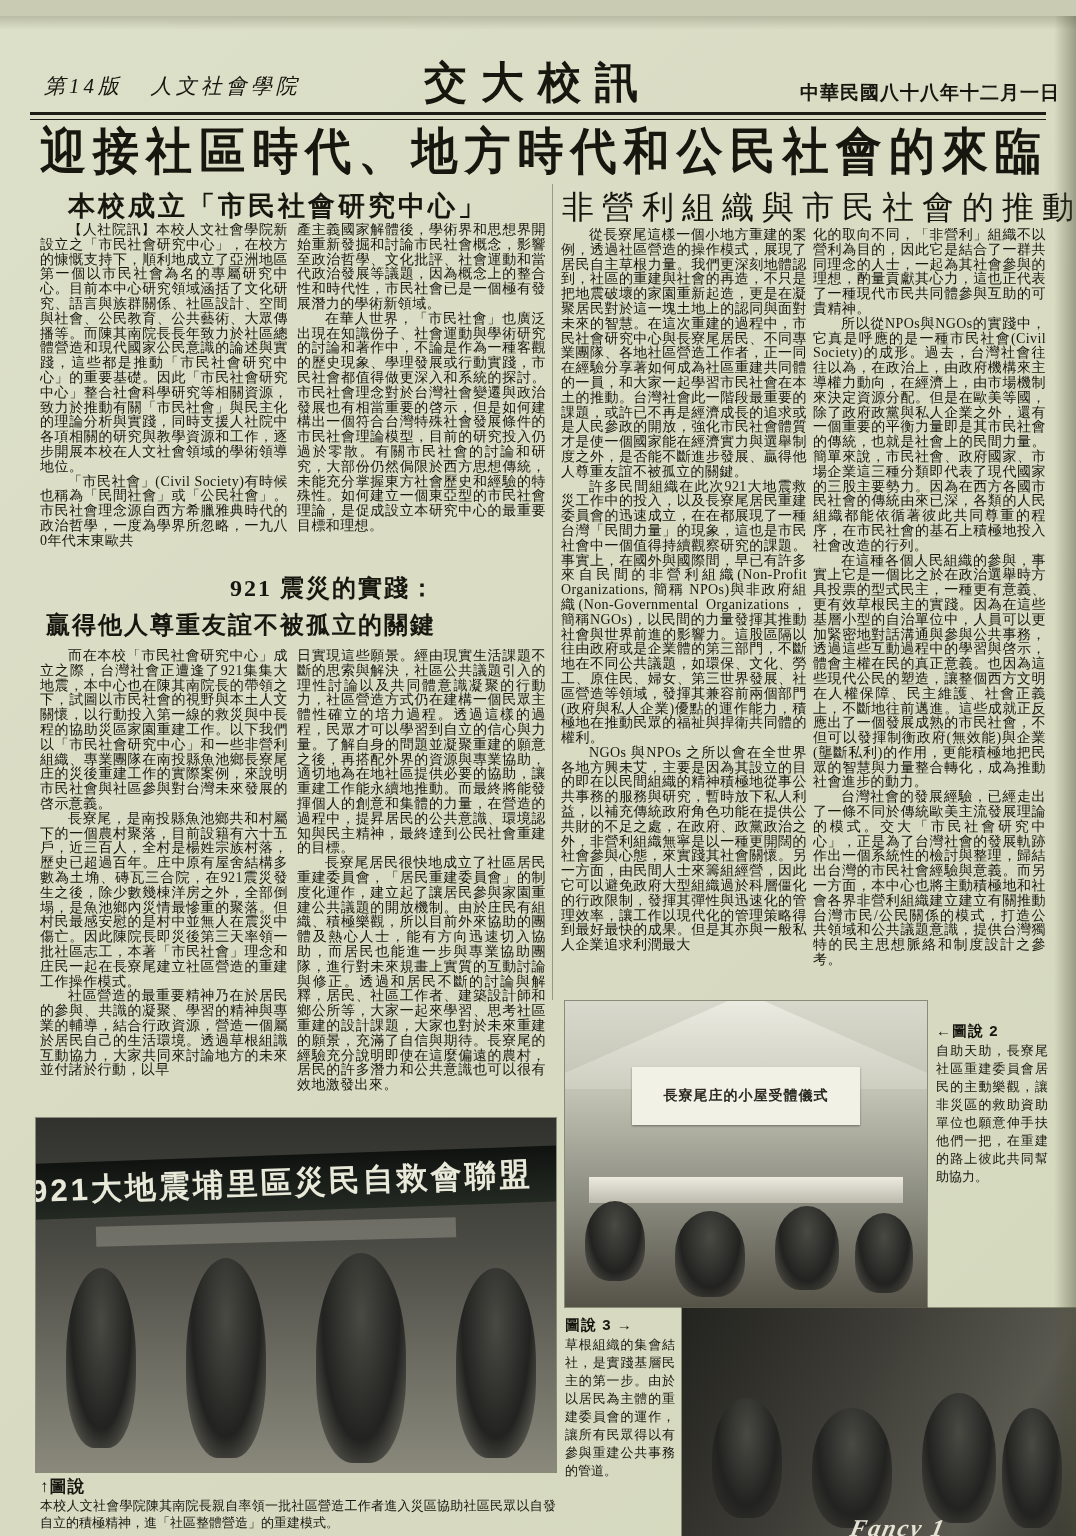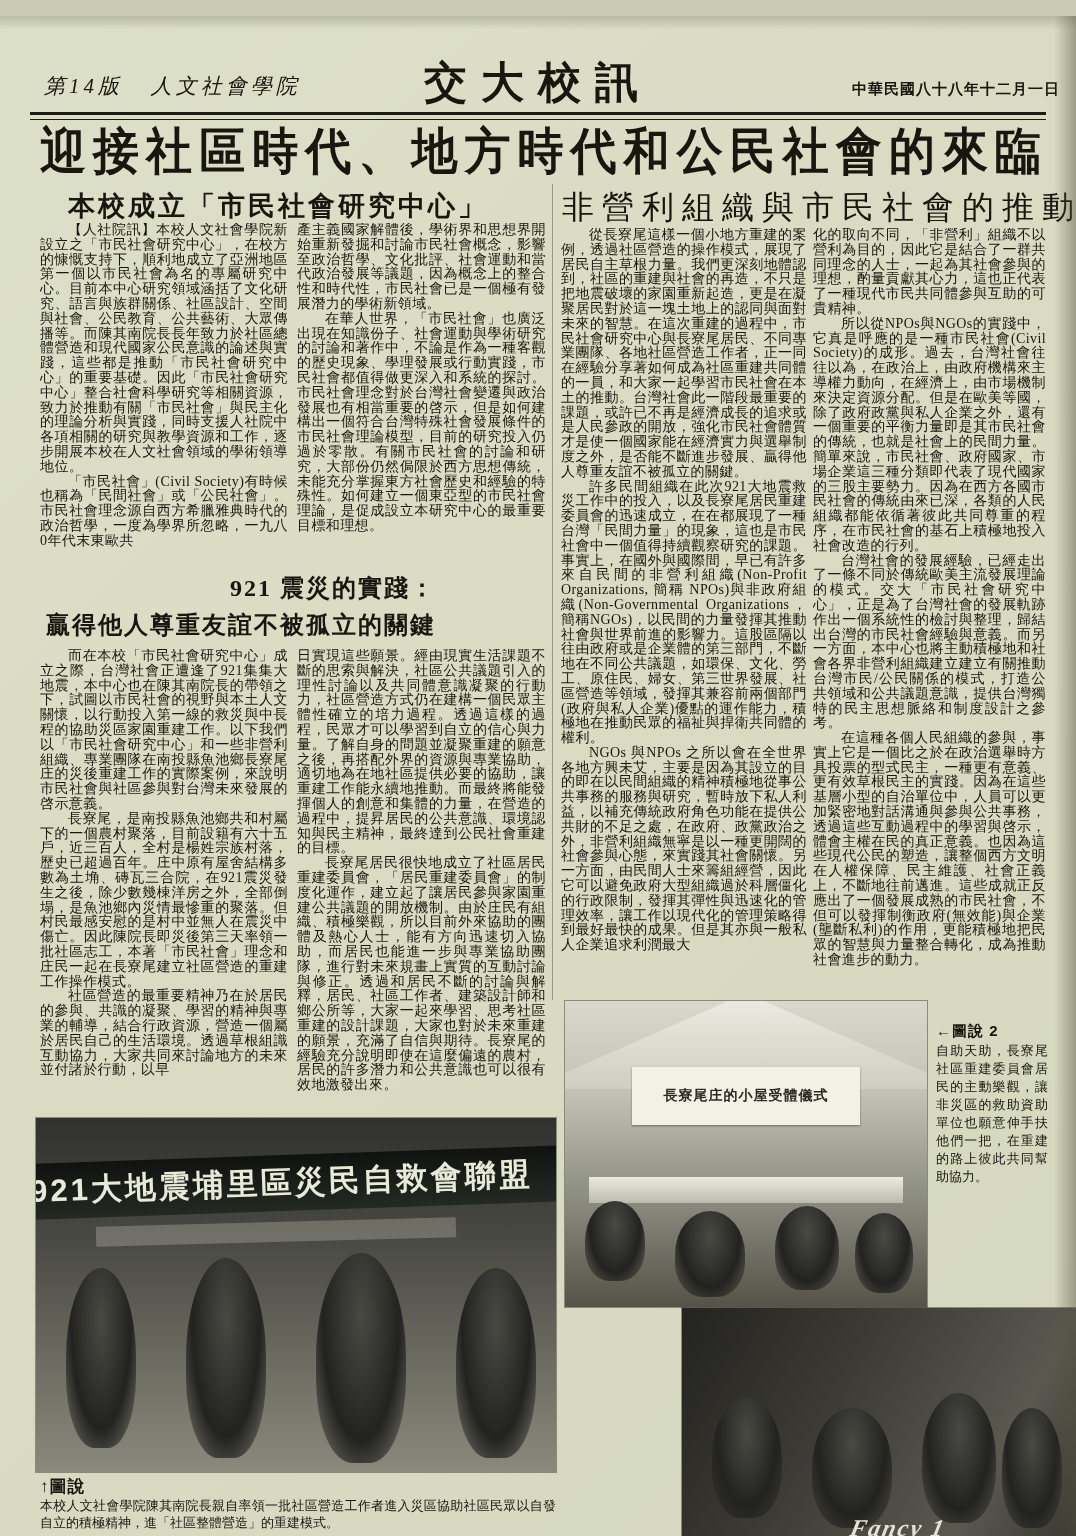--- a/index.html
+++ b/index.html
@@ -12,21 +12,21 @@
   .edge-shade{position:absolute;right:0;top:0;width:22px;height:100%;
     background:linear-gradient(to left,rgba(80,80,58,.45),rgba(80,80,58,0));}
   .top-shade{position:absolute;left:0;top:0;width:100%;height:14px;
     background:linear-gradient(to bottom,rgba(80,80,58,.25),rgba(80,80,58,0));}
 
   
   .edition{position:absolute;left:44px;top:56px;font-size:21px;font-style:italic;
     letter-spacing:4px;white-space:nowrap;}
   .masthead{position:absolute;left:0;top:38px;width:100%;text-align:center;
     font-size:43px;font-weight:bold;letter-spacing:14px;}
-  .pubdate{position:absolute;right:16px;top:64px;font-size:15px;letter-spacing:1px;
+  .pubdate{position:absolute;right:16px;top:64px;font-size:19px;letter-spacing:1px;
     font-family:"Liberation Sans",sans-serif;font-weight:bold;}
   .header-rule{position:absolute;left:30px;top:96px;width:1016px;height:4px;
     border-top:3px solid #1c1b14;border-bottom:1px solid #1c1b14;}
 
   
   .main-headline{position:absolute;left:40px;top:102px;width:1002px;
     font-size:46px;font-weight:bold;letter-spacing:1px;
     text-align:justify;text-align-last:justify;white-space:nowrap;
     font-family:"Liberation Sans","DejaVu Sans",sans-serif;
     transform:scaleY(1.08);transform-origin:top;}
@@ -120,22 +120,22 @@
 
   <div class="hl-npo">非營利組織與市民社會的推動</div>
   <div class="col" id="col-n1">
     <p>從長寮尾這樣一個小地方重建的案例，透過社區營造的操作模式，展現了居民自主草根力量。我們更深刻地體認到，社區的重建與社會的再造，不只是把地震破壞的家園重新起造，更是在凝聚居民對於這一塊土地上的認同與面對未來的智慧。在這次重建的過程中，市民社會研究中心與長寮尾居民、不同專業團隊、各地社區營造工作者，正一同在經驗分享著如何成為社區重建共同體的一員，和大家一起學習市民社會在本土的推動。台灣社會此一階段最重要的課題，或許已不再是經濟成長的追求或是人民參政的開放，強化市民社會體質才是使一個國家能在經濟實力與選舉制度之外，是否能不斷進步發展、贏得他人尊重友誼不被孤立的關鍵。</p>
     <p>許多民間組織在此次921大地震救災工作中的投入，以及長寮尾居民重建委員會的迅速成立，在在都展現了一種台灣「民間力量」的現象，這也是市民社會中一個值得持續觀察研究的課題。事實上，在國外與國際間，早已有許多來自民間的非營利組織(Non-Profit Organizations, 簡稱 NPOs)與非政府組織(Non-Governmental Organizations，簡稱NGOs)，以民間的力量發揮其推動社會與世界前進的影響力。這股區隔以往由政府或是企業體的第三部門，不斷地在不同公共議題，如環保、文化、勞工、原住民、婦女、第三世界發展、社區營造等領域，發揮其兼容前兩個部門(政府與私人企業)優點的運作能力，積極地在推動民眾的福祉與捍衛共同體的權利。</p>
     <p>NGOs 與NPOs 之所以會在全世界各地方興未艾，主要是因為其設立的目的即在以民間組織的精神積極地從事公共事務的服務與研究，暫時放下私人利益，以補充傳統政府角色功能在提供公共財的不足之處，在政府、政黨政治之外，非營利組織無寧是以一種更開闊的社會參與心態，來實踐其社會關懷。另一方面，由民間人士來籌組經營，因此它可以避免政府大型組織過於科層僵化的行政限制，發揮其彈性與迅速化的管理效率，讓工作以現代化的管理策略得到最好最快的成果。但是其亦與一般私人企業追求利潤最大</p>
   </div>
   <div class="col" id="col-n2">
     <p class="cont">化的取向不同，「非營利」組織不以營利為目的，因此它是結合了一群共同理念的人士，一起為其社會參與的理想，酌量貢獻其心力，這也正代表了一種現代市民共同體參與互助的可貴精神。</p>
     <p>所以從NPOs與NGOs的實踐中，它真是呼應的是一種市民社會(Civil Society)的成形。過去，台灣社會往往以為，在政治上，由政府機構來主導權力動向，在經濟上，由市場機制來決定資源分配。但是在歐美等國，除了政府政黨與私人企業之外，還有一個重要的平衡力量即是其市民社會的傳統，也就是社會上的民間力量。簡單來說，市民社會、政府國家、市場企業這三種分類即代表了現代國家的三股主要勢力。因為在西方各國市民社會的傳統由來已深，各類的人民組織都能依循著彼此共同尊重的程序，在市民社會的基石上積極地投入社會改造的行列。</p>
+    <p>在這種各個人民組織的參與，事實上它是一個比之於在政治選舉時方具投票的型式民主，一種更有意義、更有效草根民主的實踐。因為在這些基層小型的自治單位中，人員可以更加緊密地對話溝通與參與公共事務，透過這些互動過程中的學習與啓示，體會主權在民的真正意義。也因為這些現代公民的塑造，讓整個西方文明在人權保障、民主維護、社會正義上，不斷地往前邁進。這些成就正反應出了一個發展成熟的市民社會，不但可以發揮制衡政府(無效能)與企業(壟斷私利)的作用，更能積極地把民眾的智慧與力量整合轉化，成為推動社會進步的動力。</p>
     <p>台灣社會的發展經驗，已經走出了一條不同於傳統歐美主流發展理論的模式。交大「市民社會研究中心」，正是為了台灣社會的發展軌跡作出一個系統性的檢討與整理，歸結出台灣的市民社會經驗與意義。而另一方面，本中心也將主動積極地和社會各界非營利組織建立建立有關推動台灣市民/公民關係的模式，打造公共領域和公共議題意識，提供台灣獨特的民主思想脈絡和制度設計之參考。</p>
-    <p>在這種各個人民組織的參與，事實上它是一個比之於在政治選舉時方具投票的型式民主，一種更有意義、更有效草根民主的實踐。因為在這些基層小型的自治單位中，人員可以更加緊密地對話溝通與參與公共事務，透過這些互動過程中的學習與啓示，體會主權在民的真正意義。也因為這些現代公民的塑造，讓整個西方文明在人權保障、民主維護、社會正義上，不斷地往前邁進。這些成就正反應出了一個發展成熟的市民社會，不但可以發揮制衡政府(無效能)與企業(壟斷私利)的作用，更能積極地把民眾的智慧與力量整合轉化，成為推動社會進步的動力。</p>
   </div>
 
   <div class="hl-921">
     <span>921 震災的實踐：</span><br>
     <span>贏得他人尊重友誼不被孤立的關鍵</span>
   </div>
   <div class="col" id="col-q1">
     <p>而在本校「市民社會研究中心」成立之際，台灣社會正遭逢了921集集大地震，本中心也在陳其南院長的帶領之下，試圖以市民社會的視野與本土人文關懷，以行動投入第一線的救災與中長程的協助災區家園重建工作。以下我們以「市民社會研究中心」和一些非營利組織、專業團隊在南投縣魚池鄉長寮尾庄的災後重建工作的實際案例，來說明市民社會與社區參與對台灣未來發展的啓示意義。</p>
     <p>長寮尾，是南投縣魚池鄉共和村屬下的一個農村聚落，目前設籍有六十五戶，近三百人，全村是楊姓宗族村落，歷史已超過百年。庄中原有屋舍結構多數為土埆、磚瓦三合院，在921震災發生之後，除少數幾棟洋房之外，全部倒塌，是魚池鄉內災情最慘重的聚落。但村民最感安慰的是村中並無人在震災中傷亡。因此陳院長即災後第三天率領一批社區志工，本著「市民社會」理念和庄民一起在長寮尾建立社區營造的重建工作操作模式。</p>
     <p>社區營造的最重要精神乃在於居民的參與、共識的凝聚、學習的精神與專業的輔導，結合行政資源，營造一個屬於居民自己的生活環境。透過草根組識互動協力，大家共同來討論地方的未來並付諸於行動，以早</p>
@@ -172,15 +172,19 @@
     <span>本校人文社會學院陳其南院長親自率領一批社區營造工作者進入災區協助社區民眾以自發自立的積極精神，進「社區整體營造」的重建模式。</span>
   </div>
 
   <div class="photo" id="photo3">
     <div class="blob" style="left:30px;top:90px;width:70px;height:120px;"></div>
     <div class="blob" style="left:130px;top:100px;width:80px;height:120px;"></div>
     <div class="blob" style="left:240px;top:85px;width:74px;height:130px;"></div>
     <div class="blob" style="left:320px;top:100px;width:60px;height:120px;"></div>
     <div class="watermark">Fancy 1</div>
   </div>
+  <div class="caption" id="cap3">
+    <span class="lbl">圖說 3 →</span>
+    <span>草根組織的集會結社，是實踐基層民主的第一步。由於以居民為主體的重建委員會的運作，讓所有民眾得以有參與重建公共事務的管道。</span>
+  </div>
 
   <div class="edge-shade"></div>
 </div>
 
 </body></html>

